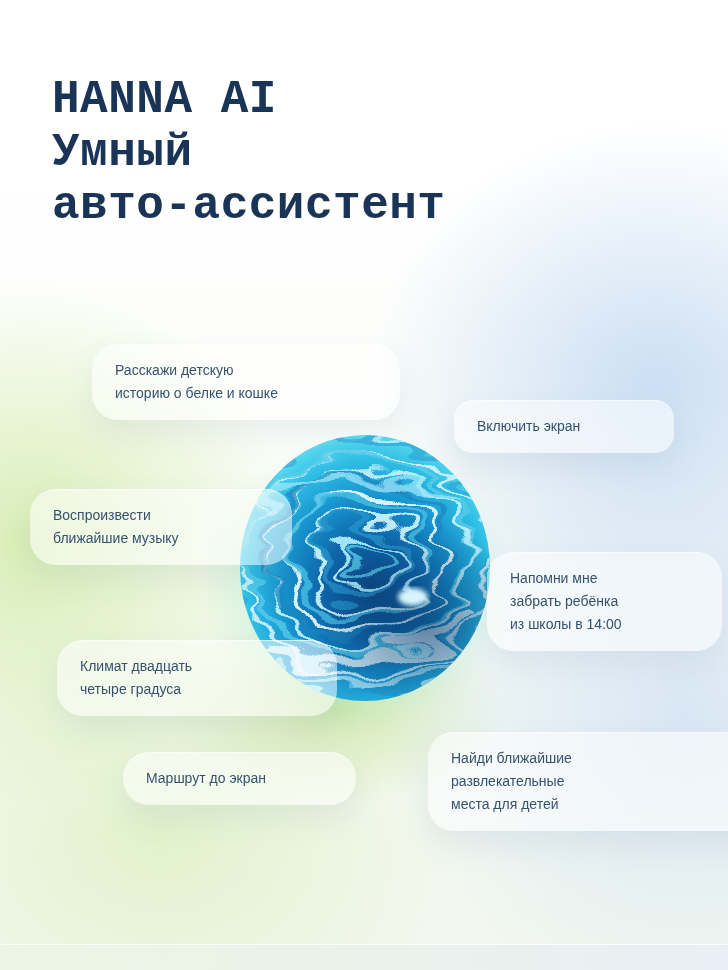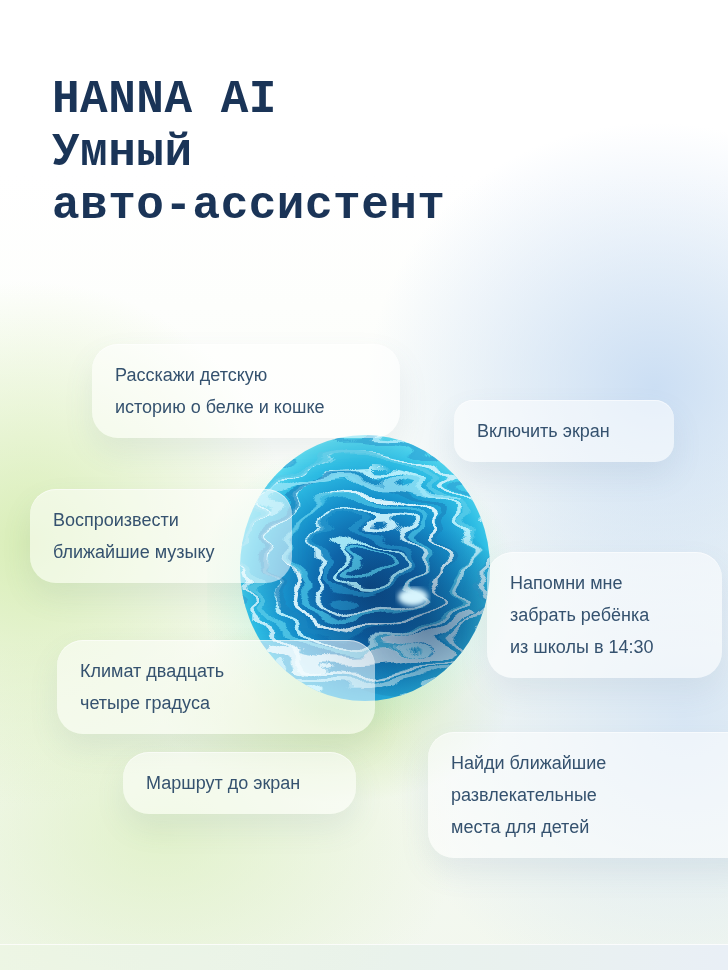--- a/index.html
+++ b/index.html
@@ -25,31 +25,31 @@
     line-height:53px;
     letter-spacing:0.5px;
     font-family:Liberation Mono, monospace;
   }
   .bubble{
     position:absolute;
     box-sizing:border-box;
     background:rgba(255,255,255,0.54);
     border-radius:26px;
     color:#35526f;
-    font-size:18px;
-    line-height:32px;
+    font-size:14px;
+    line-height:23px;
     padding:15px 23px;
     white-space:pre-line;
     box-shadow:0 14px 30px rgba(90,120,150,0.10), inset 0 1px 0 rgba(255,255,255,0.55);
   }
   .b1{left:92px;  top:344px; width:308px;}
   .b2{left:454px; top:400px; width:220px;border-radius:19px;}
   .b3{left:30px;  top:489px; width:262px;}
   .b4{left:487px; top:552px; width:235px;}
-  .b5{left:57px;  top:640px; width:318px;}
+  .b5{left:57px;  top:640px; width:280px;}
   .b6{left:123px; top:752px; width:233px;}
   .b7{left:428px; top:732px; width:333px;}
   .orb-wrap{position:absolute;left:207px;top:405px;width:320px;height:330px;pointer-events:none;}
   .orb-wrap svg{display:block;}
   .bottom-band{
     position:absolute;left:0;right:0;bottom:0;height:25px;
     background:linear-gradient(90deg,#edf6e4 0%,#e9f2ec 55%,#e9eff7 100%);
     border-top:1px solid rgba(255,255,255,0.85);
     opacity:0.95;
   }
@@ -129,21 +129,21 @@
     </svg>
   </div>
 
   <div class="bubble b1">Расскажи детскую
 историю о белке и кошке</div>
   <div class="bubble b2">Включить экран</div>
   <div class="bubble b3">Воспроизвести
 ближайшие музыку</div>
   <div class="bubble b4">Напомни мне
 забрать ребёнка
-из школы в 14:30</div>
+из школы в 14:00</div>
   <div class="bubble b5">Климат двадцать
 четыре градуса</div>
   <div class="bubble b6">Маршрут до экран</div>
   <div class="bubble b7">Найди ближайшие
 развлекательные
 места для детей</div>
 
   <div class="bottom-band"></div>
 </div>
 

